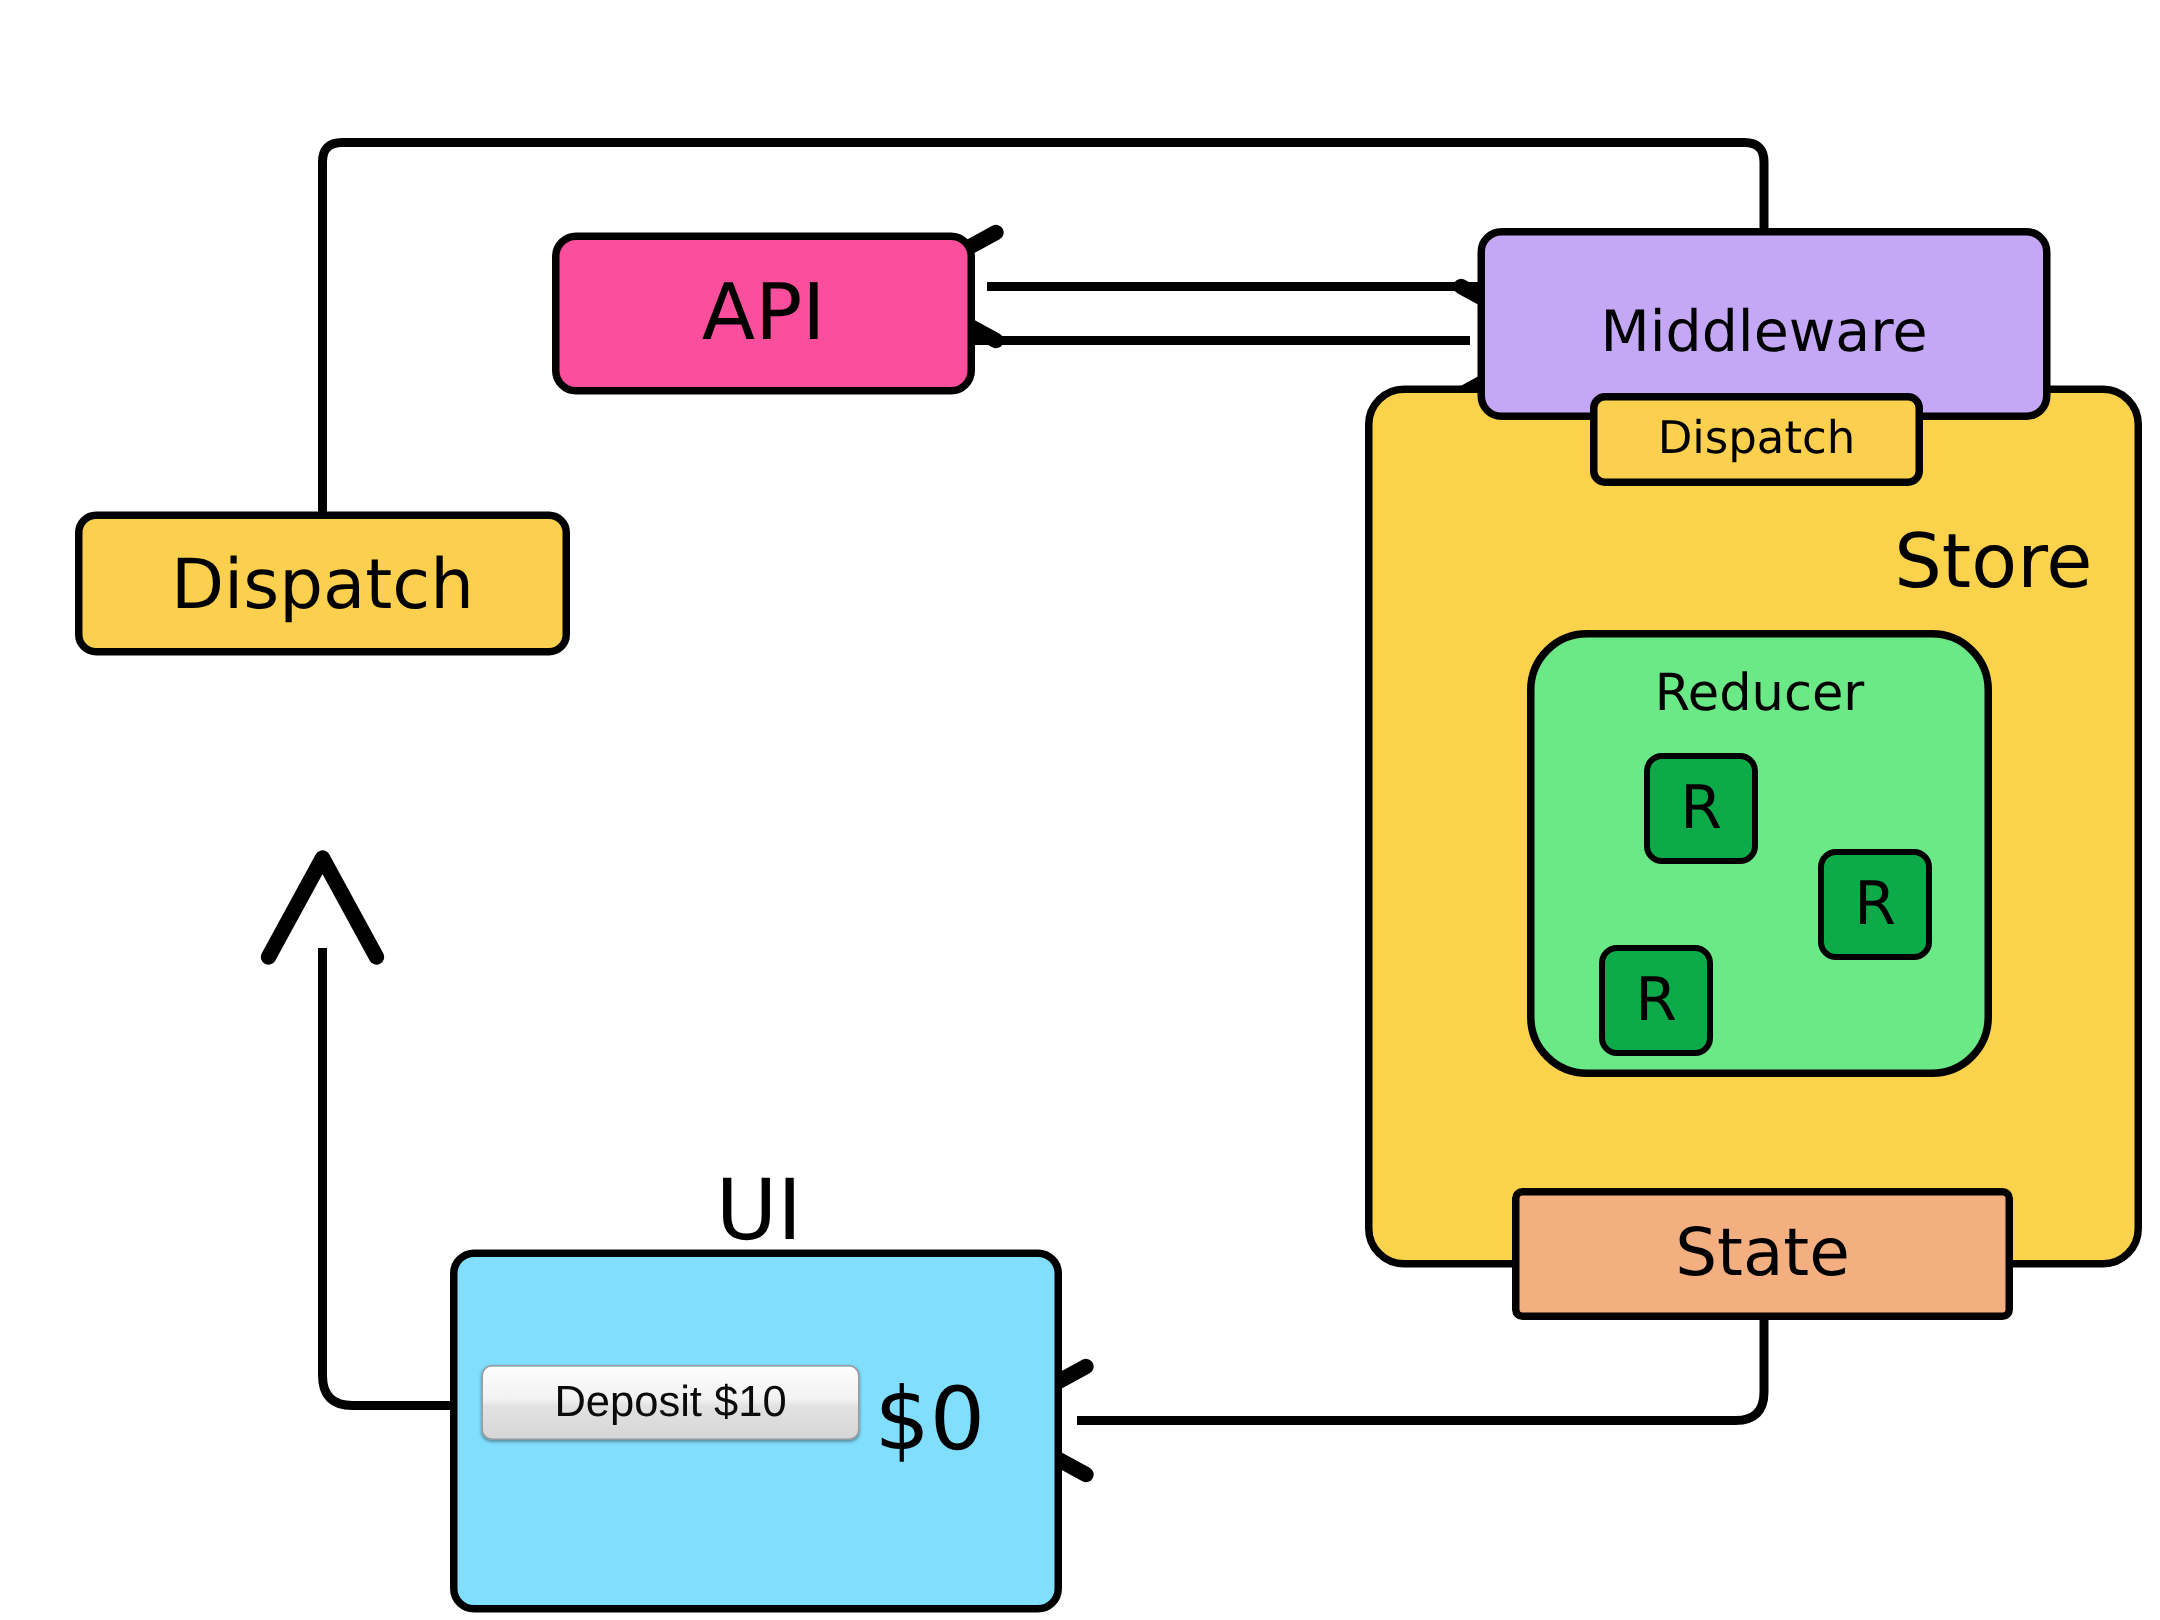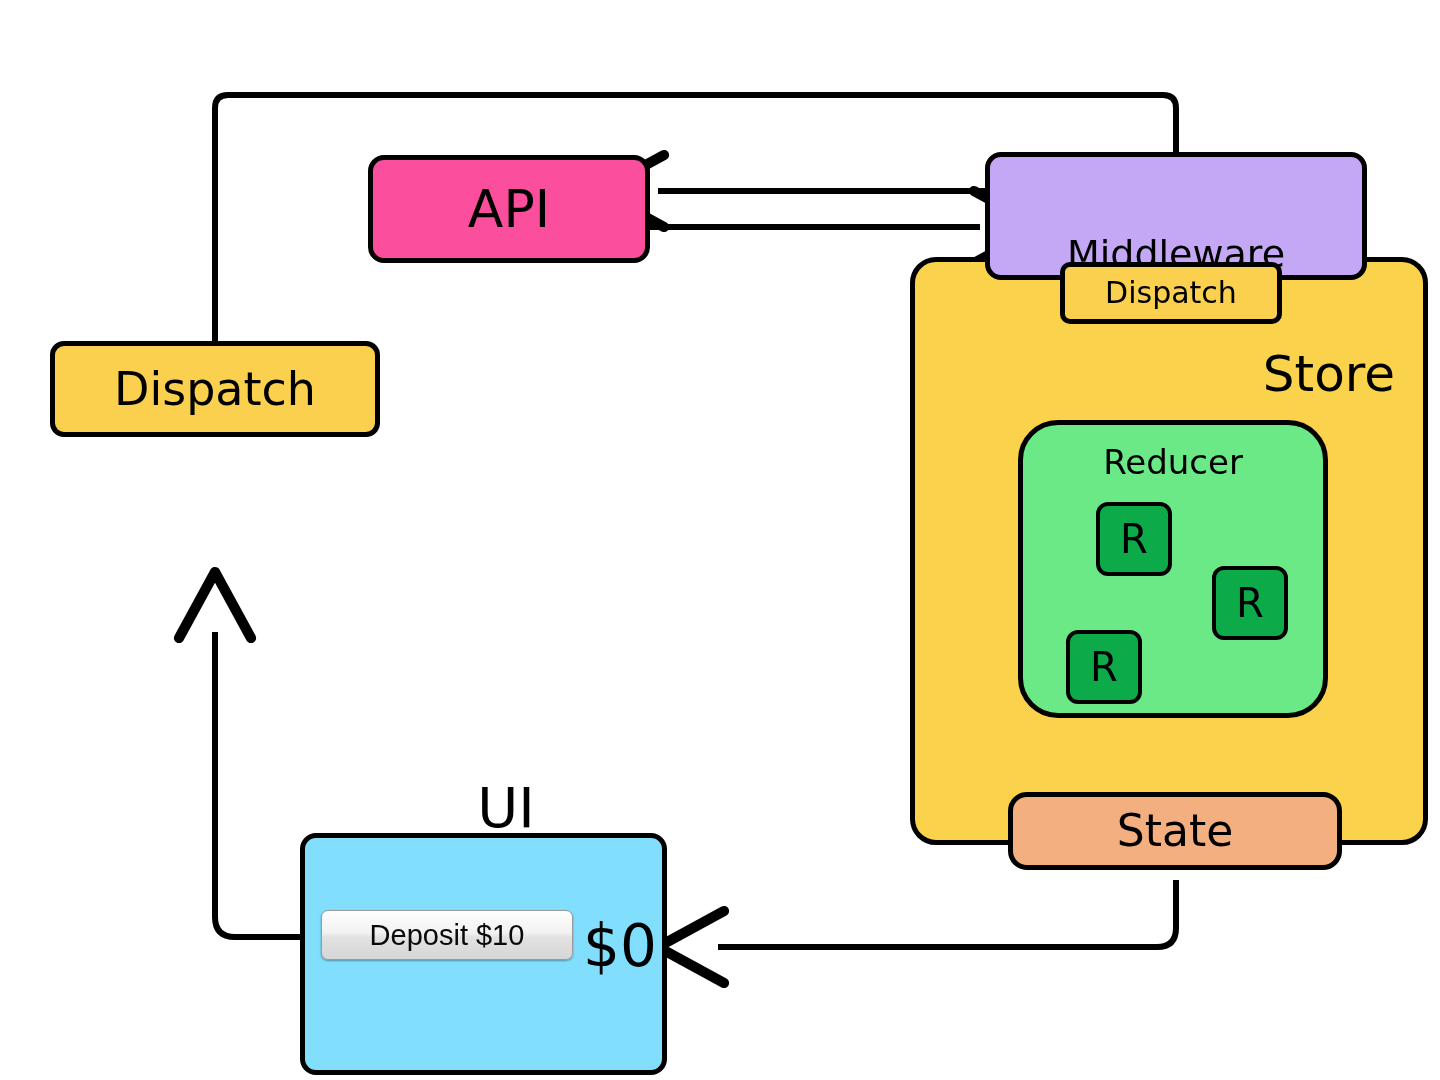--- a/index.html
+++ b/index.html
@@ -44,21 +44,21 @@
     z-index: 6;
     justify-content: center;
   }
 
   
   #middleware {
     left: 985px; top: 152px; width: 382px; height: 128px;
     background: var(--c-middleware);
     border-radius: 16px;
     font-size: 38px;
-    align-items: flex-end;
+    align-items: center;
     padding-top: 12px;
     z-index: 5;
   }
 
   
   #store {
     left: 910px; top: 257px; width: 518px; height: 588px;
     background: var(--c-store);
     border-radius: 26px;
     z-index: 2;
@@ -101,23 +101,23 @@
     font-size: 40px;
     color: #000;
     z-index: 5;
   }
   #r1 { left: 1096px; top: 502px; }
   #r2 { left: 1212px; top: 566px; }
   #r3 { left: 1066px; top: 630px; }
 
   
   #state {
-    left: 1008px; top: 792px; width: 334px; height: 78px;
+    left: 1008px; top: 792px; width: 334px; height: 88px;
     background: var(--c-state);
-    border-radius: 19px;
+    border-radius: 7px;
     font-size: 44px;
     z-index: 6;
   }
 
   
   #event-handler {
     left: 8px; top: 380px; width: 408px; height: 242px;
     background: var(--c-ui);
     border-radius: 22px;
     font-size: 48px;
@@ -136,21 +136,21 @@
   
   #ui-label {
     position: absolute;
     left: 300px; top: 775px; width: 412px;
     text-align: center;
     font-size: 56px;
     color: #000;
     z-index: 6;
   }
   #ui-box {
-    left: 300px; top: 833px; width: 367px; height: 242px;
+    left: 300px; top: 833px; width: 408px; height: 242px;
     background: var(--c-ui);
     border-radius: 16px;
     z-index: 3;
     display: block;
   }
   .ui-btn {
     position: absolute;
     box-sizing: border-box;
     left: 16px;
     width: 252px; height: 50px;

